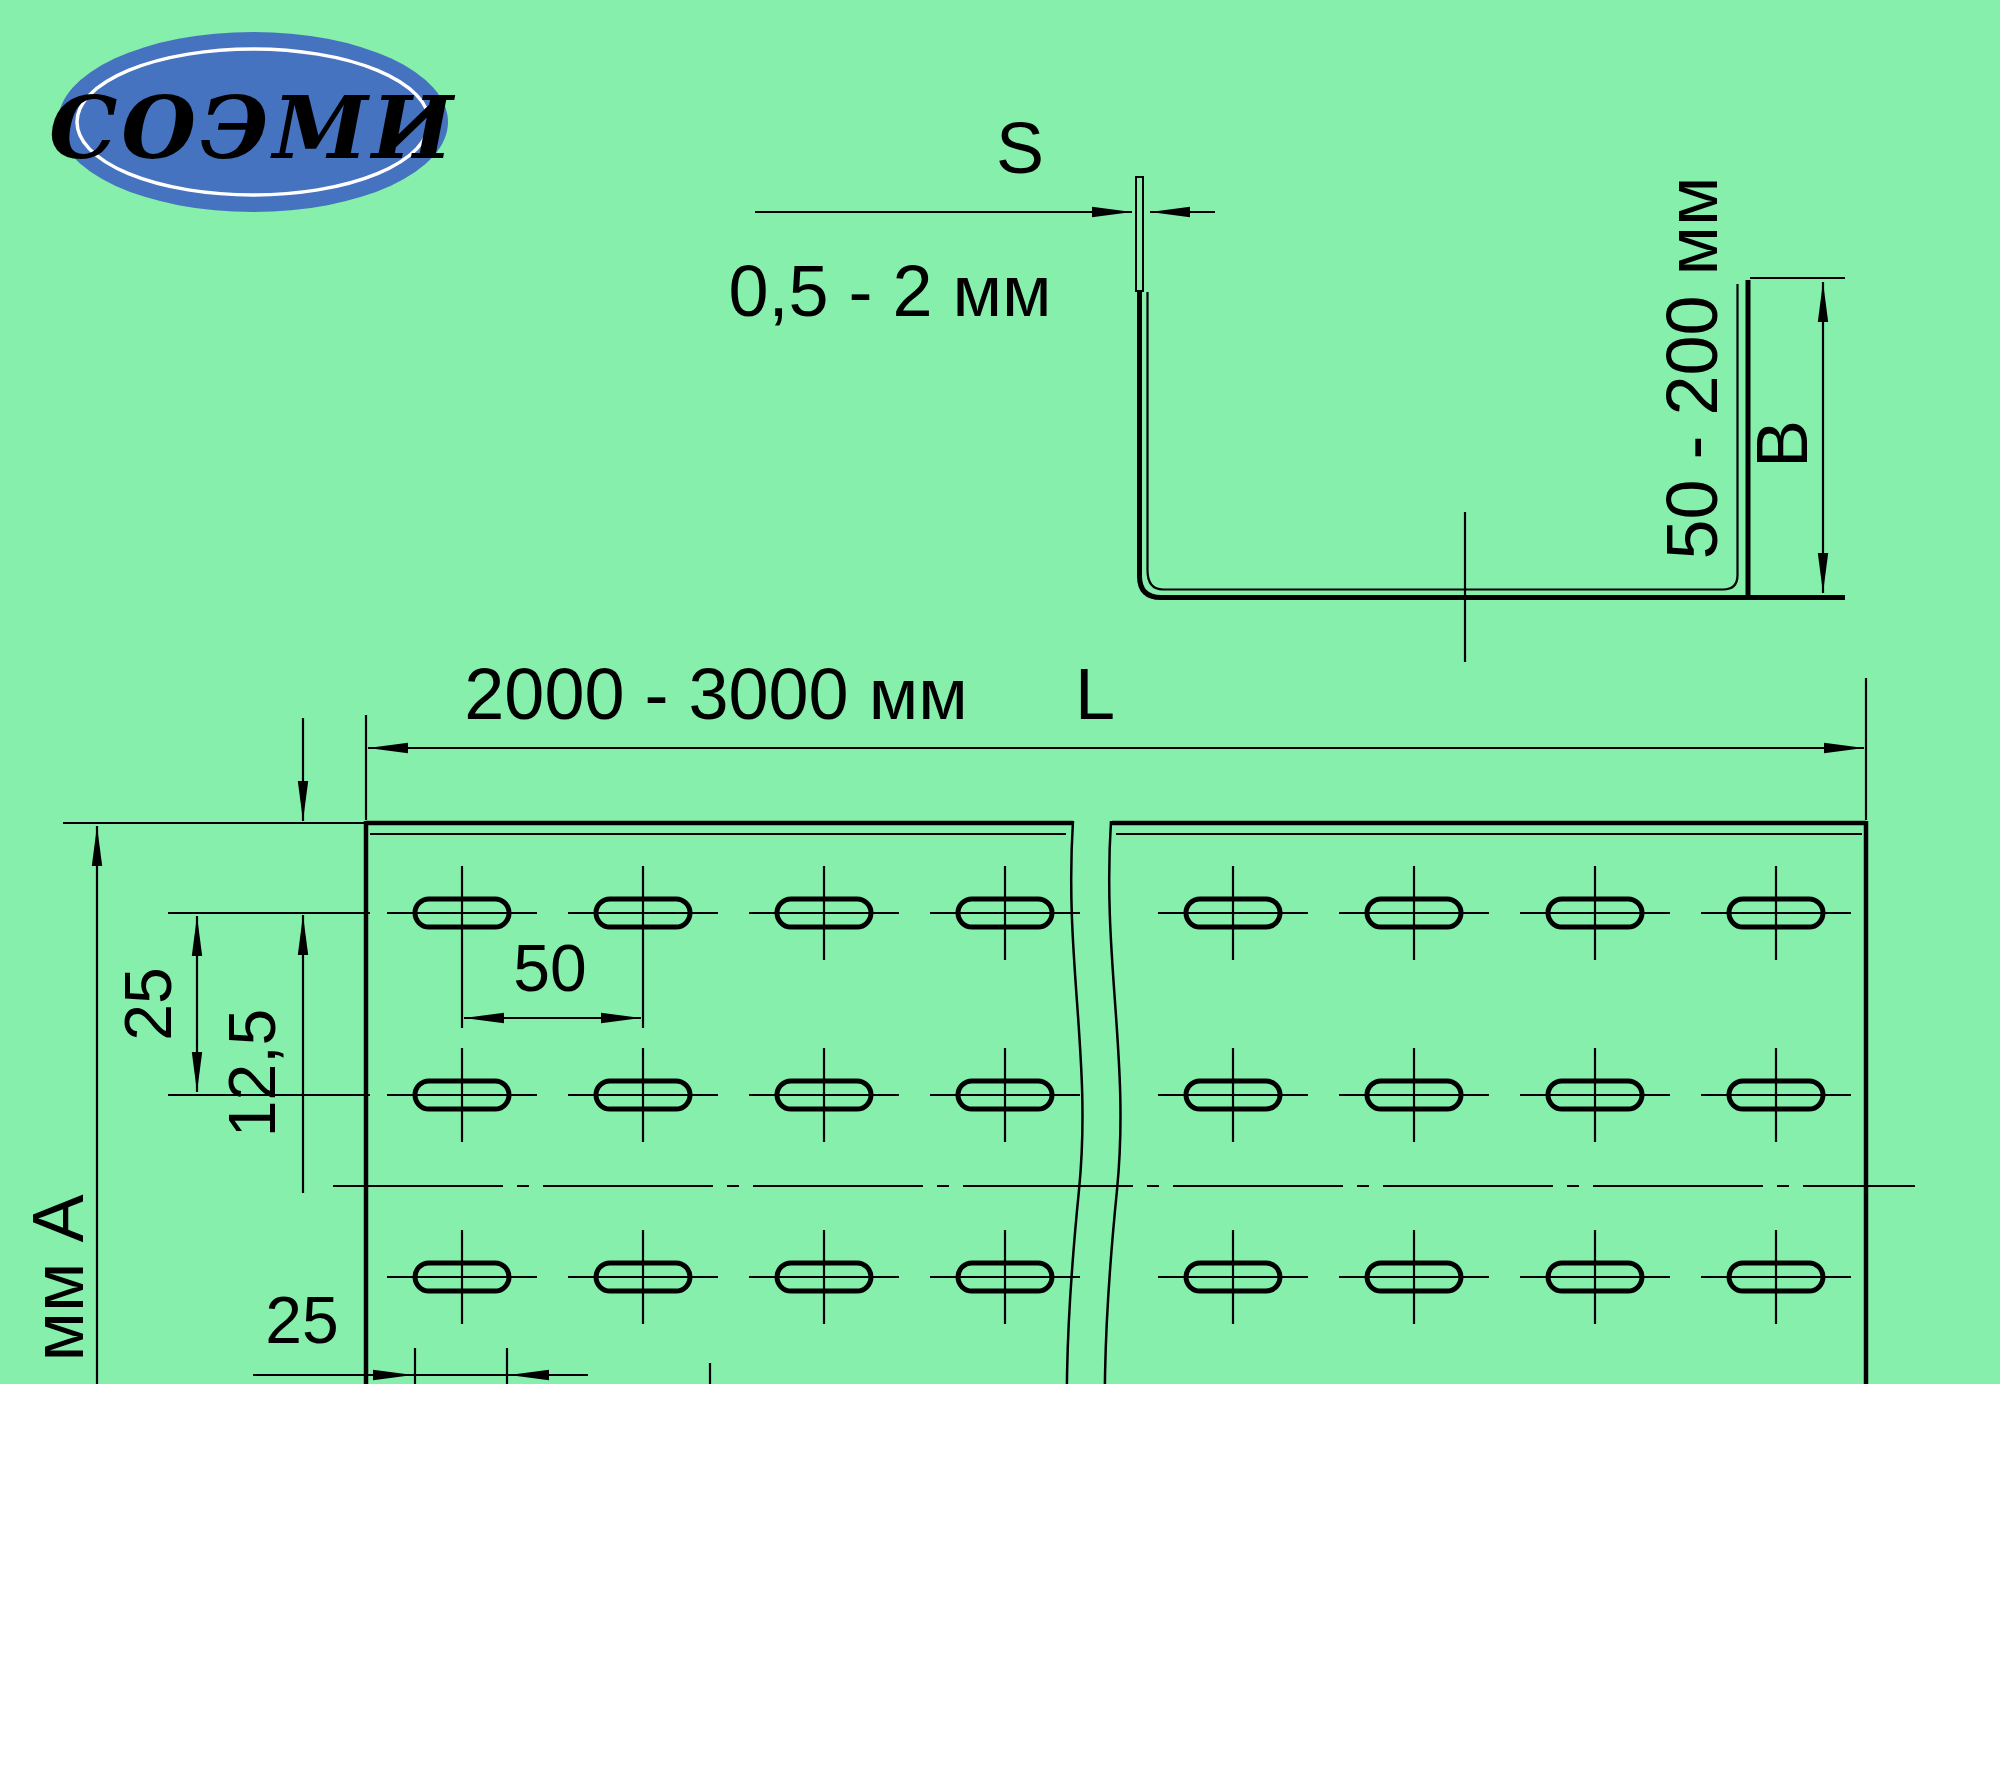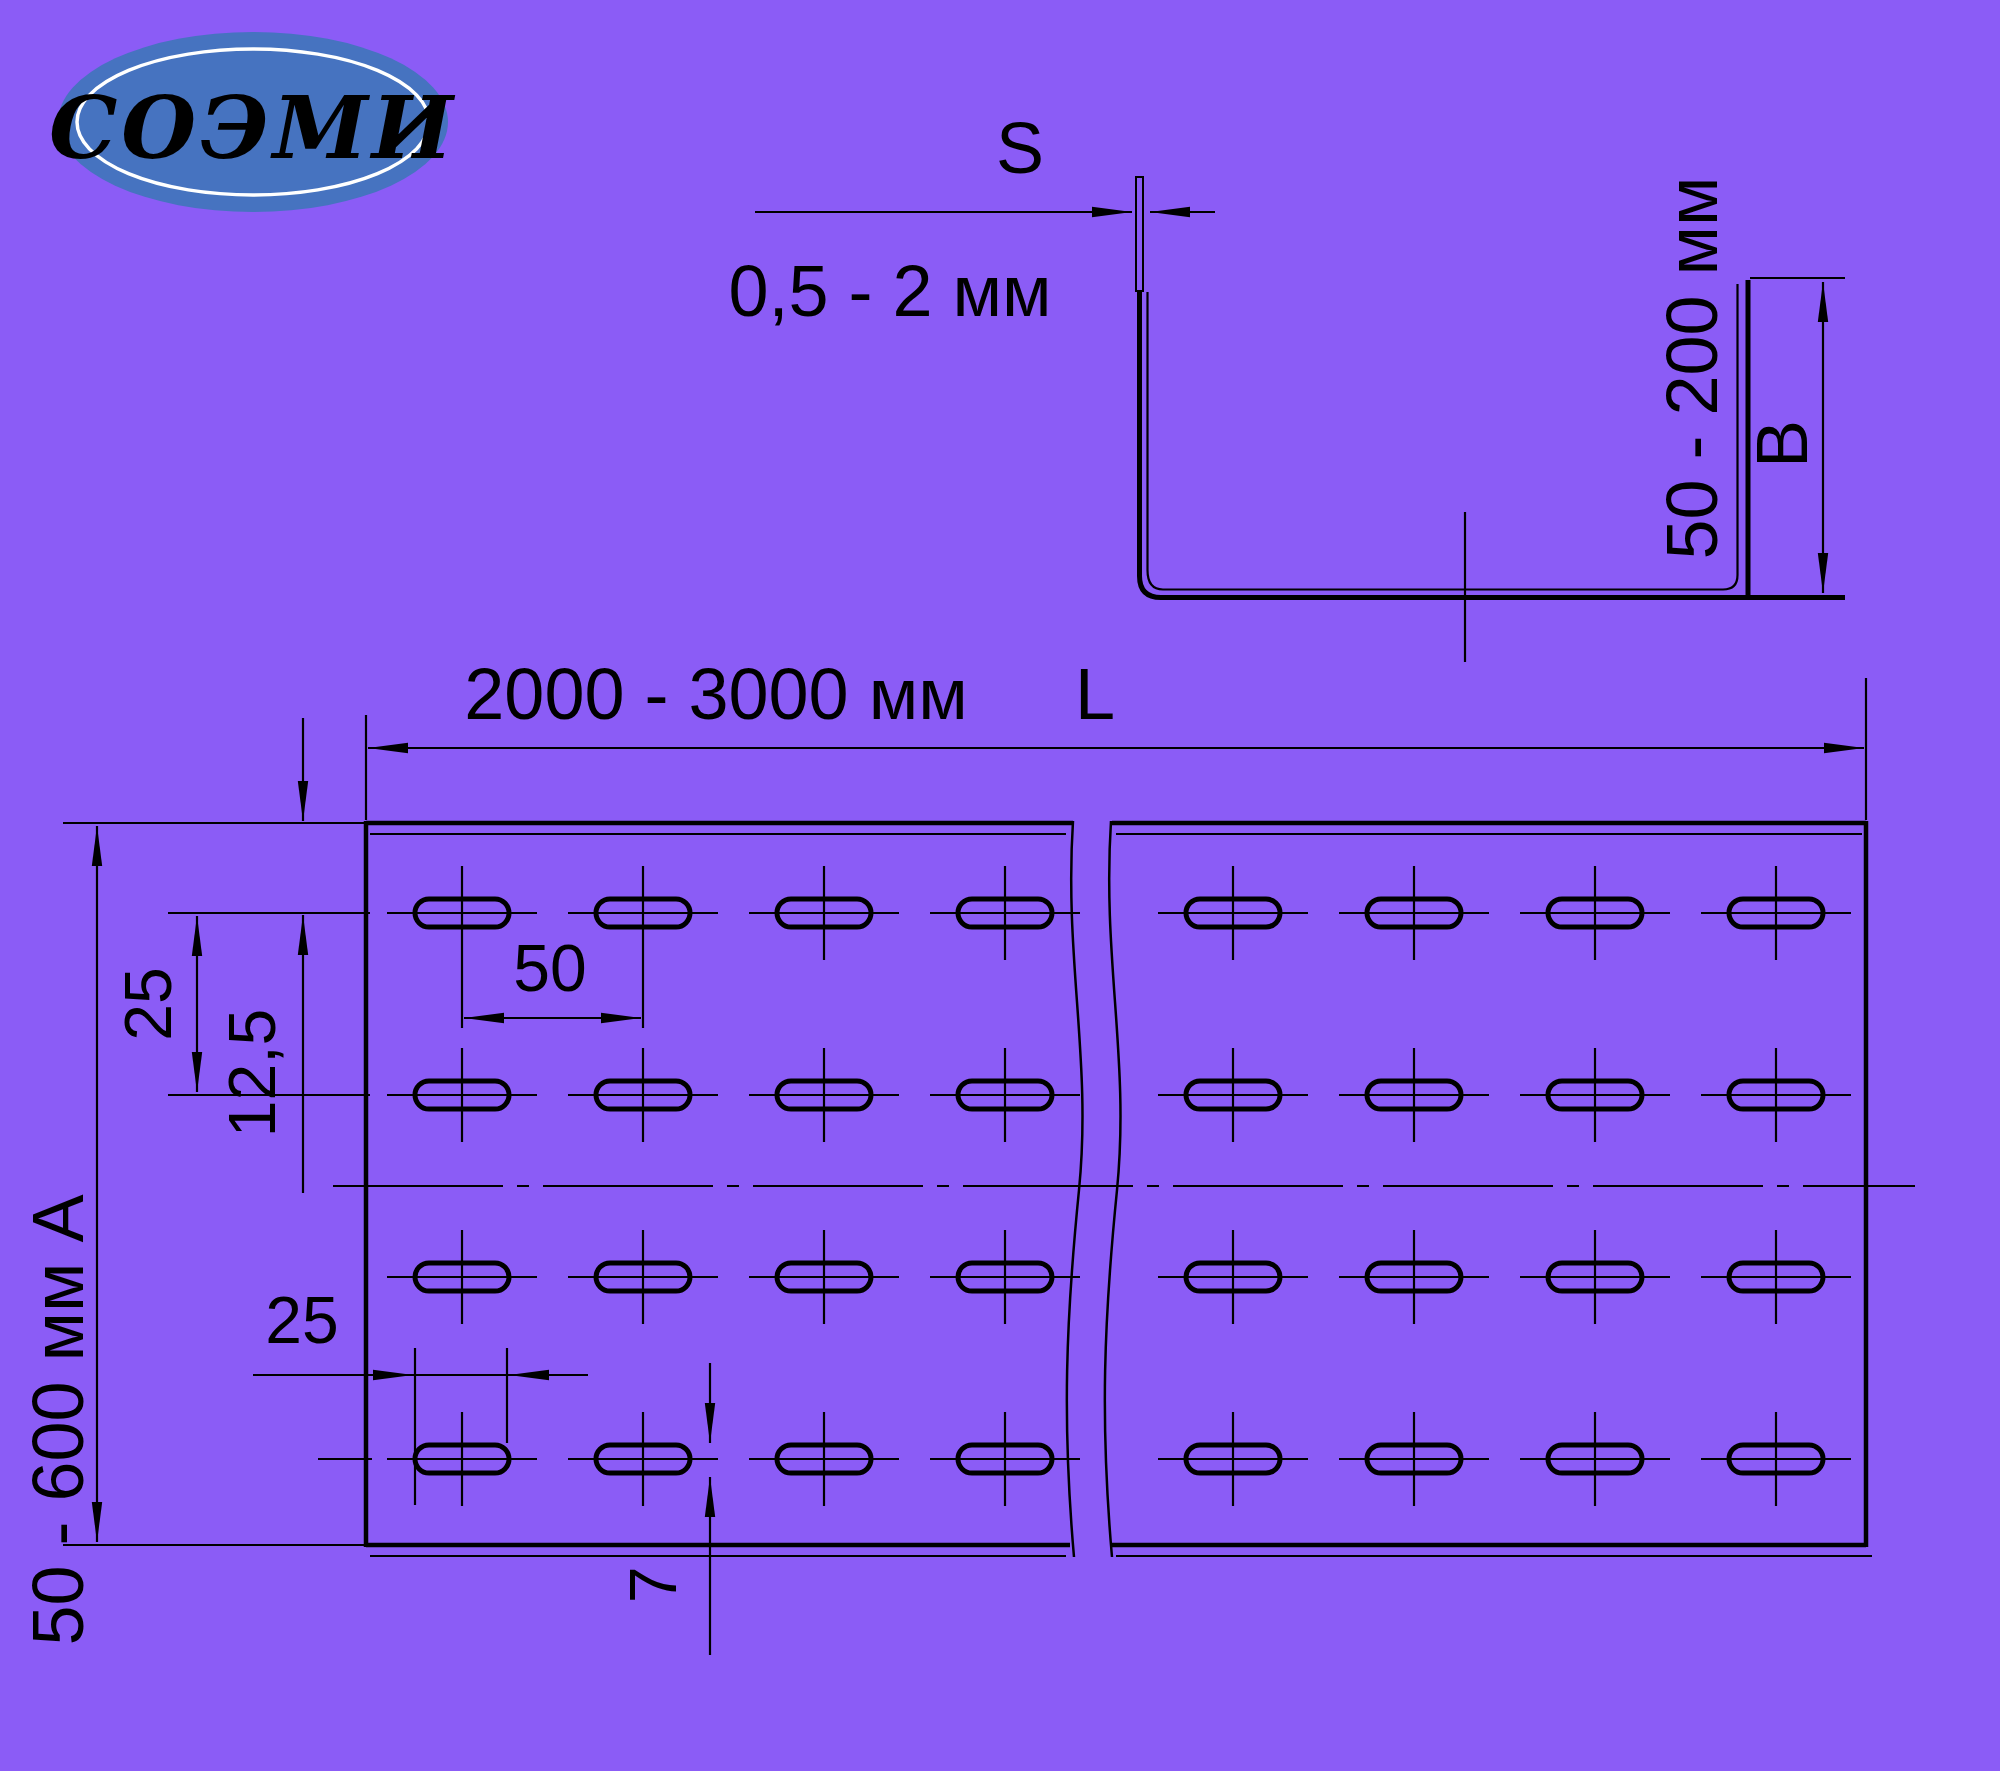--- a/index.html
+++ b/index.html
@@ -1,16 +1,16 @@
 <!DOCTYPE html>
 <html><head>
 <meta charset="utf-8">
 <style>
   html,body{margin:0;padding:0;background:#ffffff;}
-  .canvas{width:2000px;height:1771px;position:relative;background:#8b5cf6;overflow:hidden;}
+  .canvas{width:2000px;height:1384px;position:relative;background:#86efac;overflow:hidden;}
   svg text{font-family:"Liberation Sans", sans-serif;fill:#000;}
   text.big{font-size:72px;}
   text.small{font-size:66px;}
   text.logo-text{font-family:"DejaVu Serif", serif;font-style:italic;font-weight:bold;font-size:86px;letter-spacing:4px;}
   line,path,ellipse,rect{vector-effect:none;}
 </style>
 </head>
 <body>
 
 <div class="canvas">

